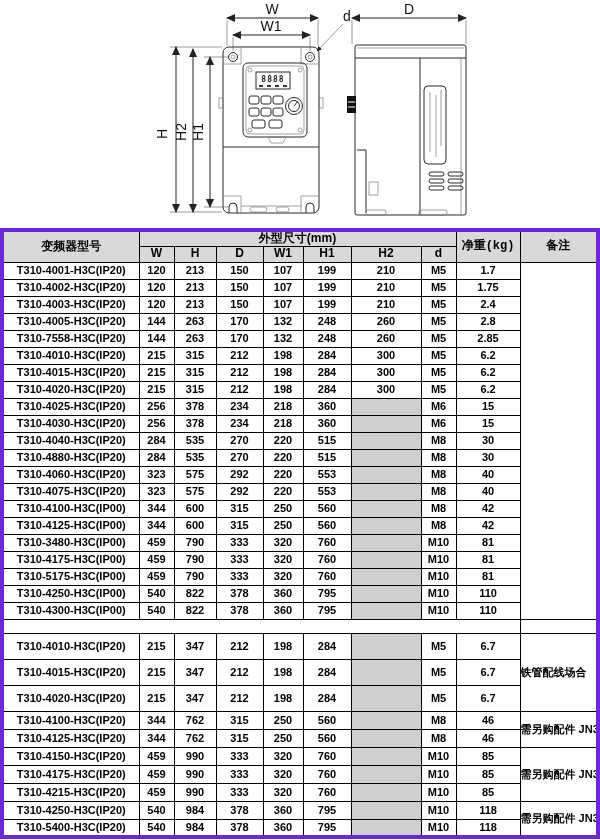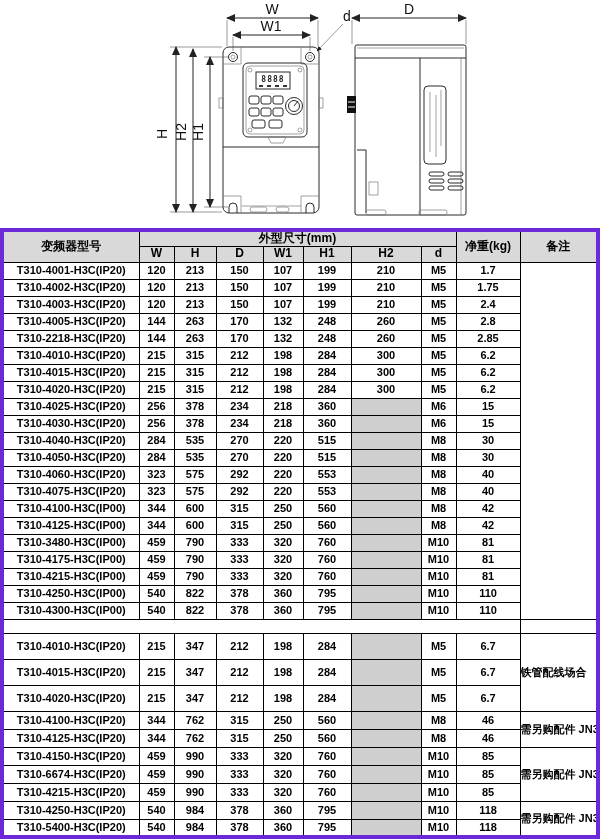--- a/index.html
+++ b/index.html
@@ -10,21 +10,21 @@
   .lnl{fill:none;stroke:#7a7a7a;stroke-width:.7;}
   .dim{fill:none;stroke:#222;stroke-width:1;}
   .ext{fill:none;stroke:#555;stroke-width:.6;}
   .dimtxt{font-size:14px;fill:#111;font-family:"Liberation Sans",sans-serif;}
   .digits{font-size:8px;font-weight:bold;letter-spacing:1px;fill:#222;font-family:"DejaVu Sans Mono",monospace;}
   table.spec{border-collapse:collapse;table-layout:fixed;width:596px;margin:0 auto;border:4px solid #6d28d9;}
   table.spec th,table.spec td{border:1px solid #000;padding:0;text-align:center;vertical-align:middle;
     font-weight:bold;font-size:11px;line-height:1.15;overflow:hidden;white-space:nowrap;}
   table.spec th{background:#d9d9d9;font-size:12px;}
   th.dimsub{font-size:11px;}
-  th.low{vertical-align:bottom;padding-bottom:4px;}
+  th.low{vertical-align:bottom;padding-bottom:4px;font-family:Liberation Mono, monospace;}
   tr.hr1{height:15px;} tr.hr2{height:16px;}
   tr.r1{height:17px;} tr.r2{height:18px;} tr.tall{height:26px;} tr.spacer{height:14px;}
   td.c-model{text-align:left;padding-left:6px;}
   td.gray{background:#cfcfcf;}
   td.c-remark{white-space:pre-line;font-size:11px;line-height:1.35;vertical-align:middle;}
 </style>
 </head>
 <body>
 
 <div class="page">
@@ -227,21 +227,21 @@
           <td>144</td>
           <td>263</td>
           <td>170</td>
           <td>132</td>
           <td>248</td>
           <td>260</td>
           <td>M5</td>
           <td>2.8</td>
         </tr>
         <tr class="r1">
-          <td class="c-model">T310-2218-H3C(IP20)</td>
+          <td class="c-model">T310-7558-H3C(IP20)</td>
           <td>144</td>
           <td>263</td>
           <td>170</td>
           <td>132</td>
           <td>248</td>
           <td>260</td>
           <td>M5</td>
           <td>2.85</td>
         </tr>
         <tr class="r1">
@@ -304,21 +304,21 @@
           <td>284</td>
           <td>535</td>
           <td>270</td>
           <td>220</td>
           <td>515</td>
           <td class="gray"></td>
           <td>M8</td>
           <td>30</td>
         </tr>
         <tr class="r1">
-          <td class="c-model">T310-4050-H3C(IP20)</td>
+          <td class="c-model">T310-4880-H3C(IP20)</td>
           <td>284</td>
           <td>535</td>
           <td>270</td>
           <td>220</td>
           <td>515</td>
           <td class="gray"></td>
           <td>M8</td>
           <td>30</td>
         </tr>
         <tr class="r1">
@@ -381,21 +381,21 @@
           <td>459</td>
           <td>790</td>
           <td>333</td>
           <td>320</td>
           <td>760</td>
           <td class="gray"></td>
           <td>M10</td>
           <td>81</td>
         </tr>
         <tr class="r1">
-          <td class="c-model">T310-4215-H3C(IP00)</td>
+          <td class="c-model">T310-5175-H3C(IP00)</td>
           <td>459</td>
           <td>790</td>
           <td>333</td>
           <td>320</td>
           <td>760</td>
           <td class="gray"></td>
           <td>M10</td>
           <td>81</td>
         </tr>
         <tr class="r1">
@@ -492,21 +492,21 @@
           <td>333</td>
           <td>320</td>
           <td>760</td>
           <td class="gray"></td>
           <td>M10</td>
           <td>85</td>
           <td rowspan="3" class="c-remark">需另购配件
 JN3-NK-A08</td>
         </tr>
         <tr class="r2">
-          <td class="c-model">T310-6674-H3C(IP20)</td>
+          <td class="c-model">T310-4175-H3C(IP20)</td>
           <td>459</td>
           <td>990</td>
           <td>333</td>
           <td>320</td>
           <td>760</td>
           <td class="gray"></td>
           <td>M10</td>
           <td>85</td>
         </tr>
         <tr class="r2">

